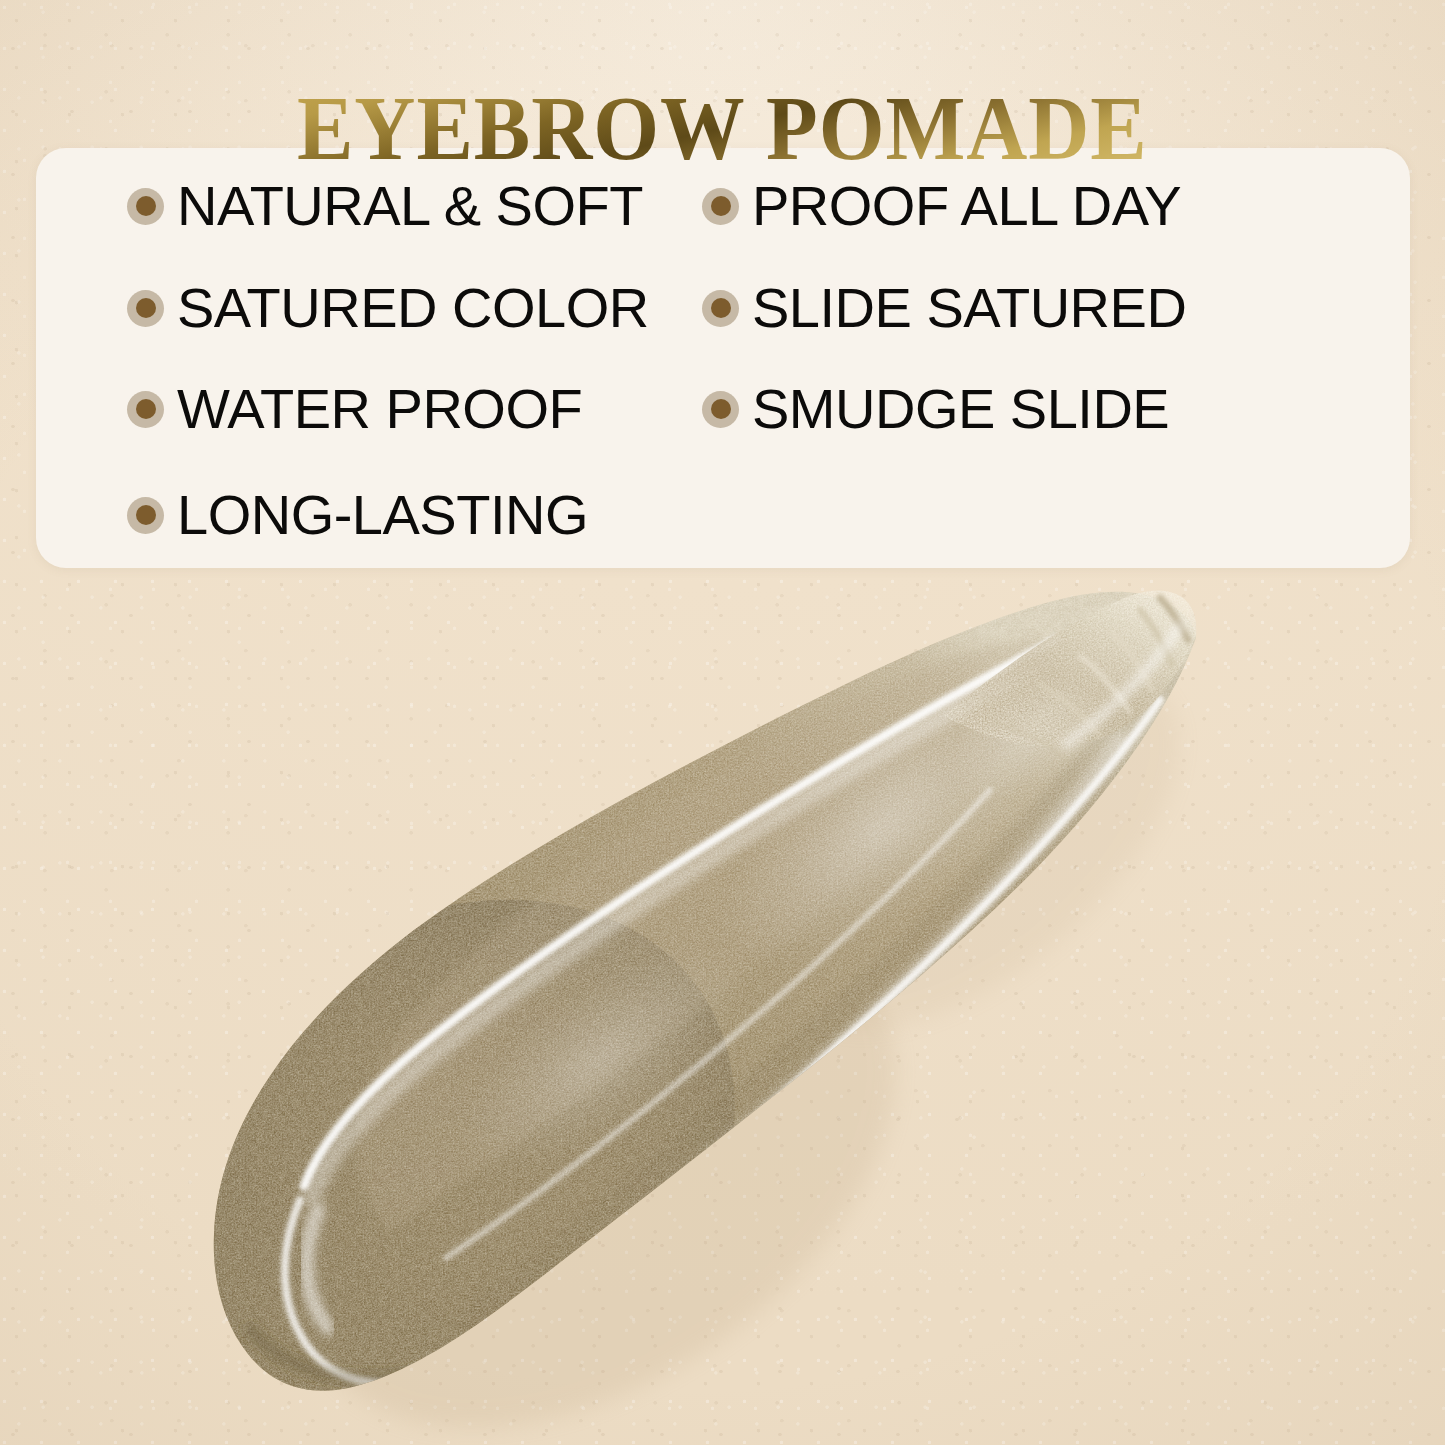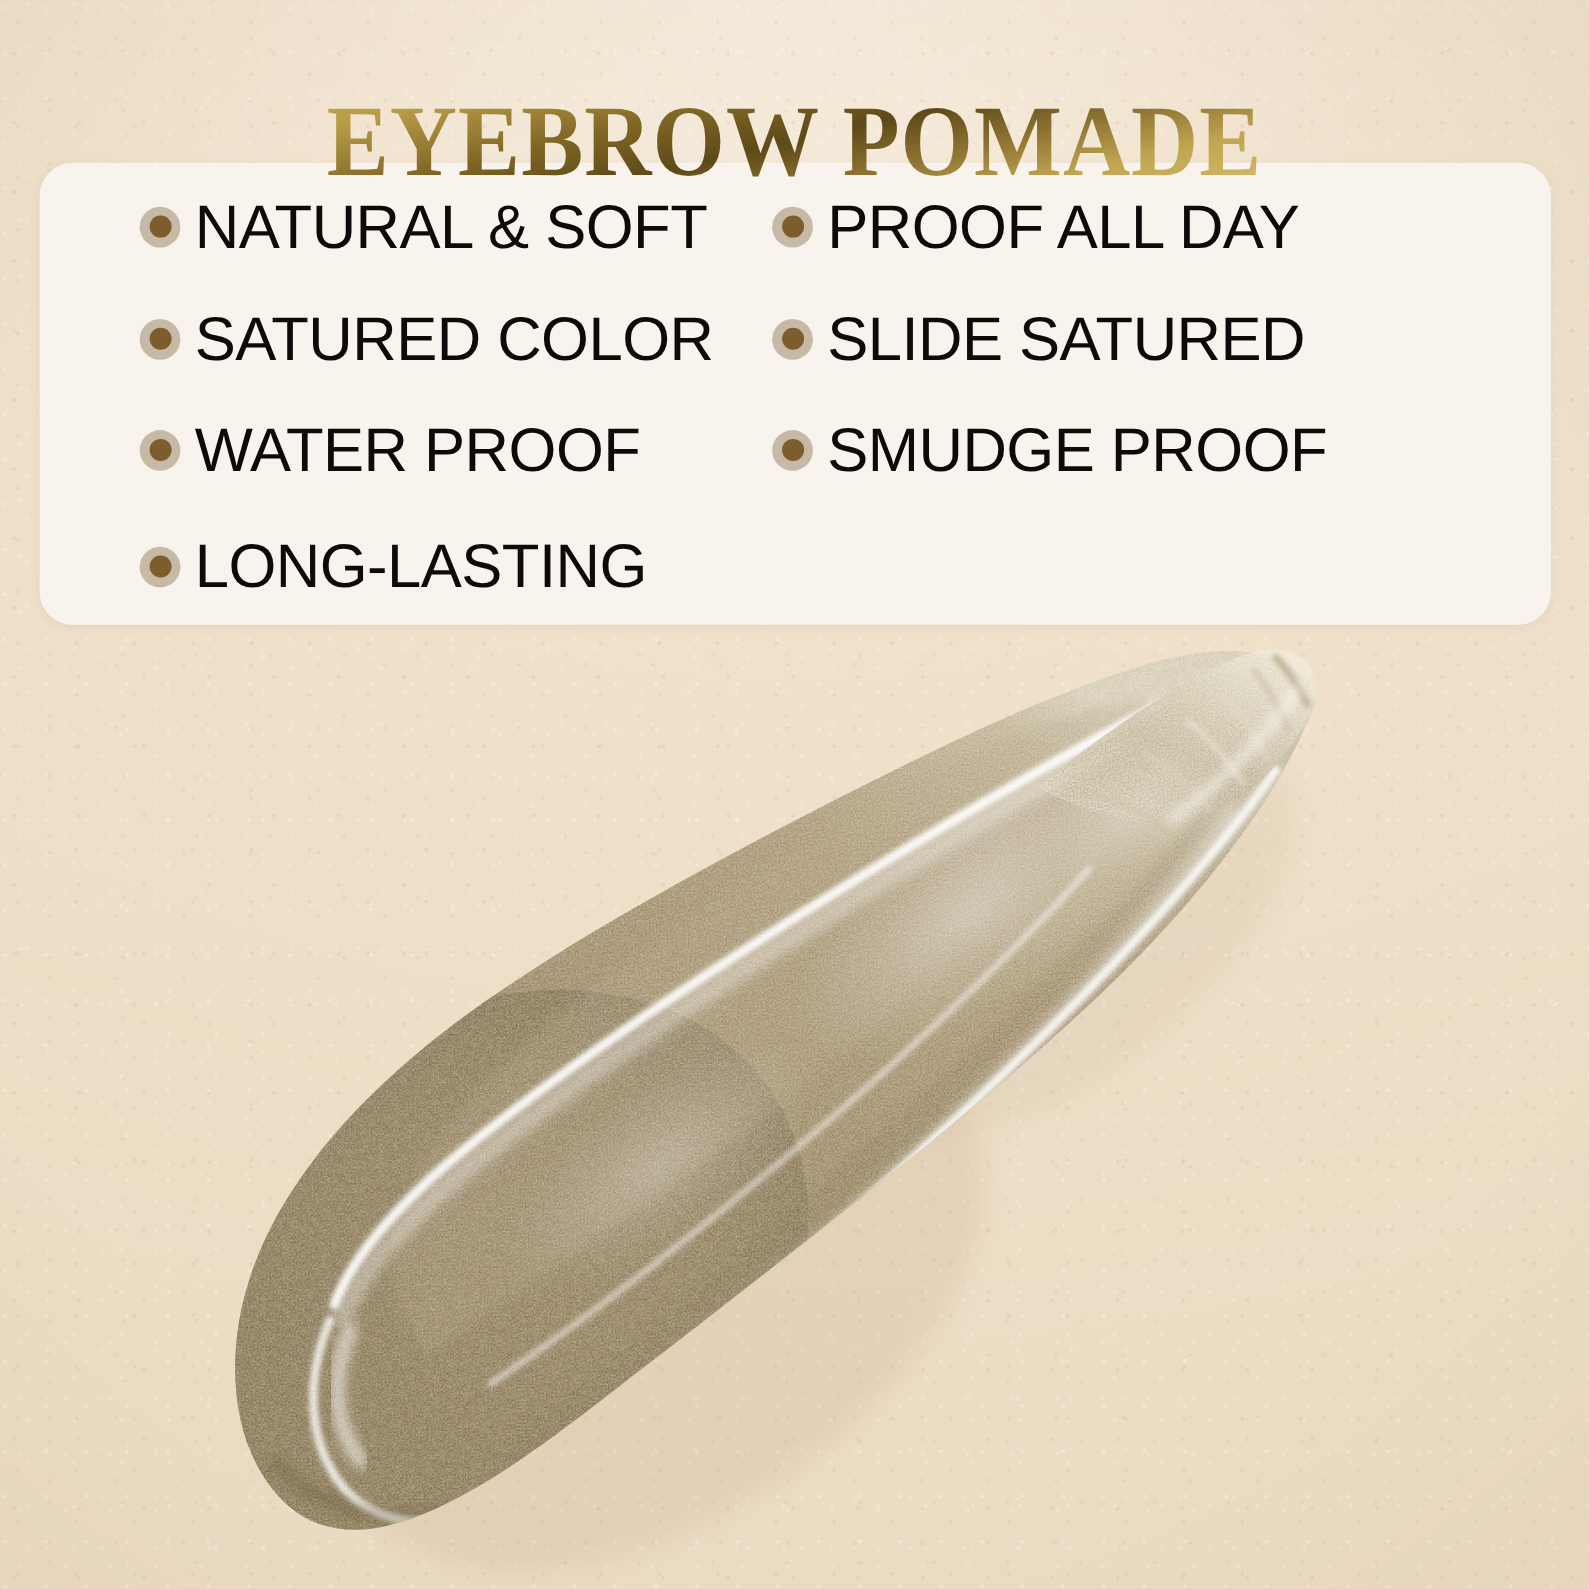--- a/index.html
+++ b/index.html
@@ -10,21 +10,21 @@
     width: 1445px;
     height: 1445px;
     overflow: hidden;
     font-family: "Liberation Sans", sans-serif;
   }
 
   #poster {
     position: relative;
     width: 1445px;
     height: 1445px;
-    background: #be185d;
+    background: #f9a8d4;
     overflow: hidden;
   }
 
   
   .bg-base {
     position: absolute;
     inset: 0;
     background:
       radial-gradient(ellipse 120% 90% at 50% 0%, #f6ecdd 0%, #f0e1cb 45%, #ecdcc4 100%);
   }
@@ -197,21 +197,21 @@
       <div class="feature-item col-right row-1">
         <span class="bullet">
             <span class="dot"></span>
           </span>
         <span class="feature-label">SLIDE SATURED</span>
       </div>
       <div class="feature-item col-right row-2">
         <span class="bullet">
             <span class="dot"></span>
           </span>
-        <span class="feature-label">SMUDGE PROOF</span>
+        <span class="feature-label">SMUDGE SLIDE</span>
       </div>
 
     </div>
   </div>
 
   <div id="swatch">
     <svg viewBox="0 0 1445 1445" xmlns="http://www.w3.org/2000/svg">
       <defs>
         <linearGradient id="gBody" x1="0.18" y1="0.9" x2="0.85" y2="0.1">
           <stop offset="0%" stop-color="#7e6c47"></stop>

